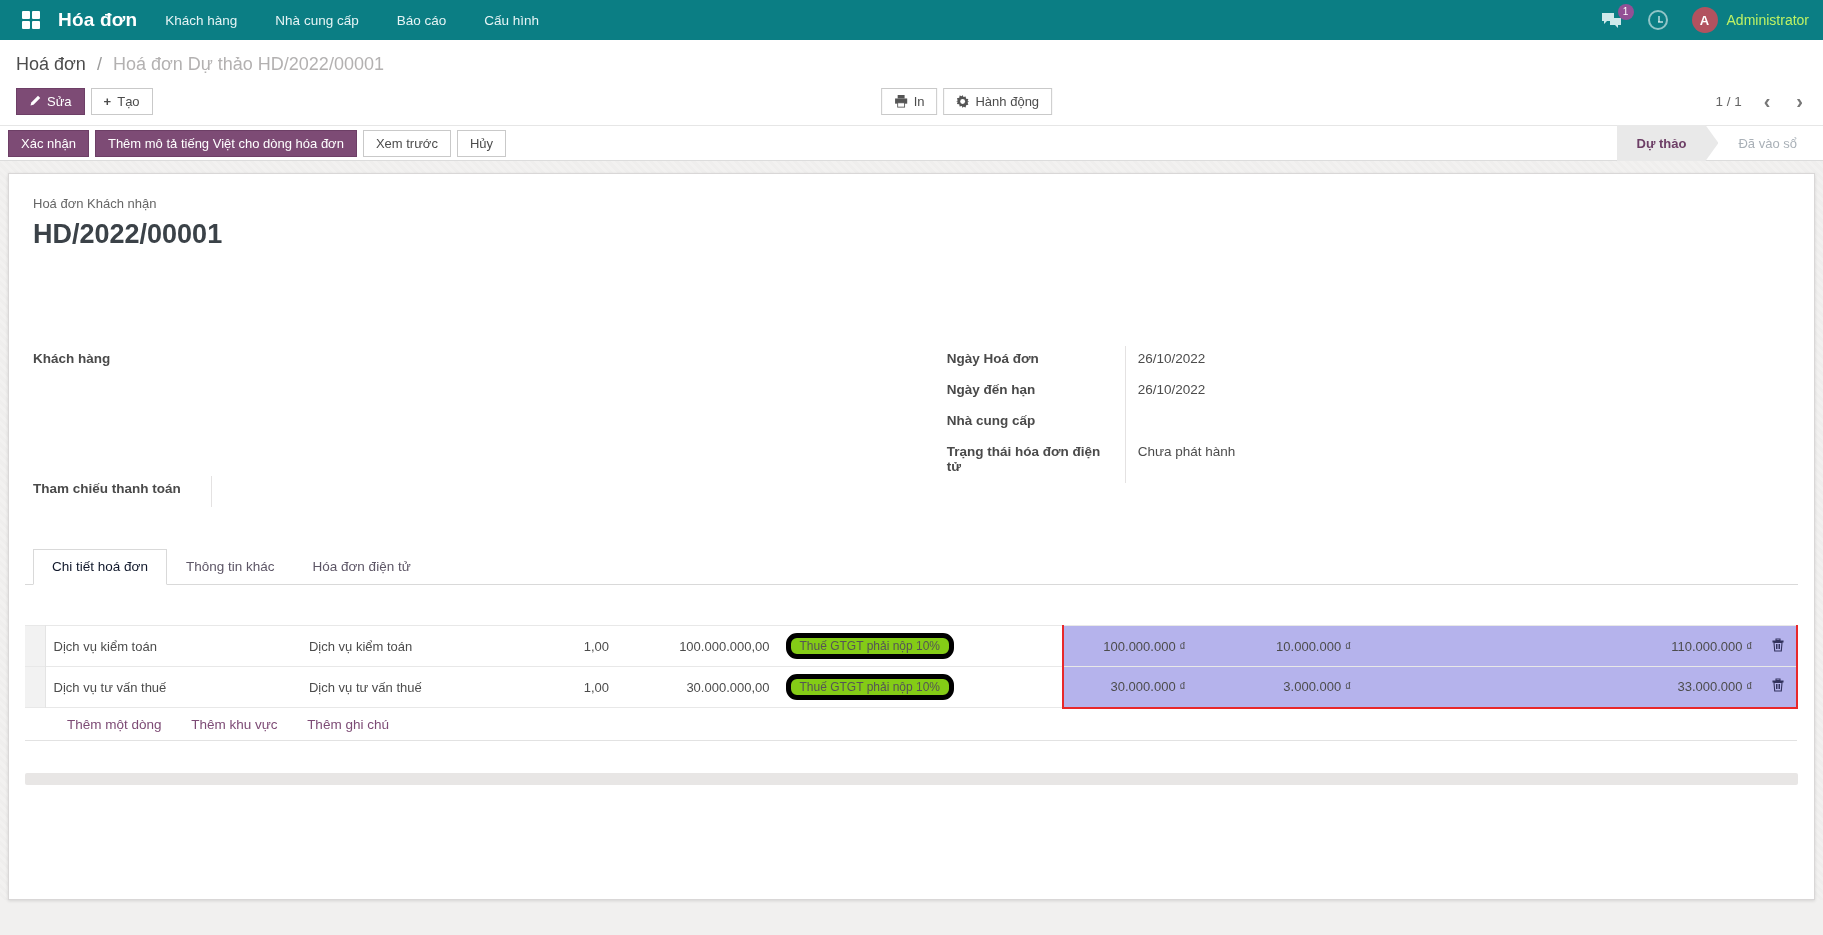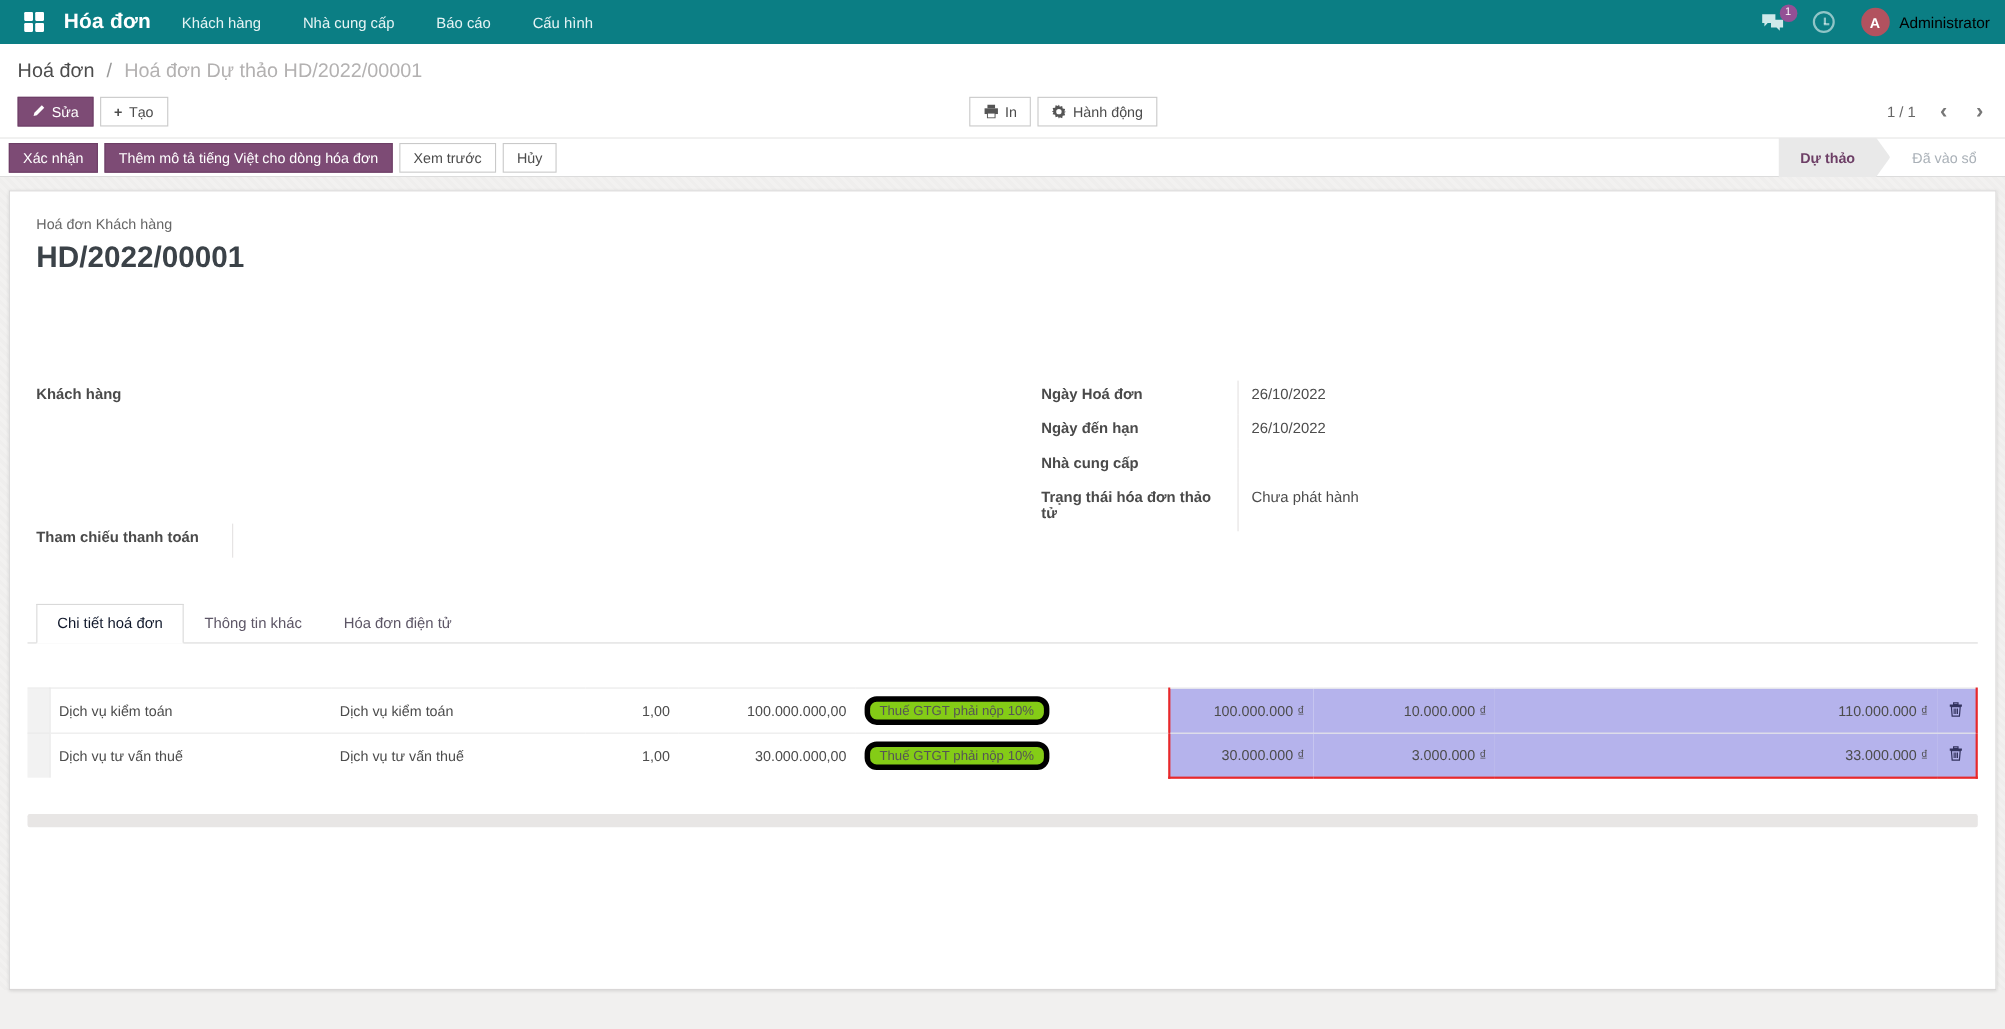--- a/index.html
+++ b/index.html
@@ -19,21 +19,21 @@
   .msg-wrap { position:relative; cursor:pointer; }
   .badge { position:absolute; top:-7px; right:-10px; background:#935095; color:#fff; font-size:10px;
     min-width:16px; height:16px; border-radius:8px; display:flex; align-items:center; justify-content:center; padding:0 4px;}
   .clock-ico { width:20px; height:20px; border:2px solid rgba(255,255,255,.55); border-radius:50%;
     position:relative; cursor:pointer; }
   .clock-ico:before { content:""; position:absolute; left:8px; top:4px; width:2px; height:6px; background:rgba(255,255,255,.55);}
   .clock-ico:after { content:""; position:absolute; left:8px; top:9px; width:5px; height:2px; background:rgba(255,255,255,.55);}
   .user { display:flex; align-items:center; gap:9px; cursor:pointer; }
   .avatar { width:26px; height:26px; border-radius:50%; background:#b2525f; color:#fff; font-size:13px;
     display:flex; align-items:center; justify-content:center; font-weight:700; }
-  .user-name { font-size:14px; color:#000000; }
+  .user-name { font-size:14px; color:#bef264; }
 
   
   .cpanel { background:#fff; padding:10px 16px 8px 16px; }
   .breadcrumb { font-size:18px; margin:4px 0 10px 0; }
   .bc-root { color:#4c4c4c; cursor:pointer; }
   .bc-sep { color:#9a9a9a; margin:0 6px; }
   .bc-cur { color:#b3b1b1; }
   .cp-row { display:flex; align-items:center; position:relative; height:32px; }
   .btn { display:inline-flex; align-items:center; gap:6px; border:1px solid #c9c9c9; background:#fff;
     color:#4c4c4c; font-size:13px; padding:5px 12px; cursor:pointer; border-radius:0; }
@@ -191,21 +191,21 @@
   <button class="sb-btn">Xem trước</button>
   <button class="sb-btn">Hủy</button>
   <div class="sb-states">
     <div class="step active">Dự thảo</div>
     <div class="step">Đã vào sổ</div>
   </div>
 </div>
 
 <div class="content-bg">
   <div class="sheet">
-    <div class="doc-type">Hoá đơn Khách hàng</div>
+    <div class="doc-type">Hoá đơn Khách nhận</div>
     <h1 class="doc-number">HD/2022/00001</h1>
 
     <div class="fields-row">
 
       <div class="fgroup">
         <div class="frow" style="min-height:130px;">
           <div class="flabel">Khách hàng</div>
         </div>
         <div class="frow">
           <div class="flabel">Tham chiếu thanh toán</div>
@@ -220,21 +220,21 @@
         </div>
         <div class="frow">
           <div class="flabel">Ngày đến hạn</div>
           <div class="fvalue">26/10/2022</div>
         </div>
         <div class="frow">
           <div class="flabel">Nhà cung cấp</div>
           <div class="fvalue"></div>
         </div>
         <div class="frow" style="min-height:44px;">
-          <div class="flabel" style="width:160px;">Trạng thái hóa đơn thảo tử</div>
+          <div class="flabel" style="width:160px;">Trạng thái hóa đơn điện tử</div>
           <div class="fvalue" style="margin-left:18px;">Chưa phát hành</div>
         </div>
       </div>
     </div>
 
     <div class="tabs">
       <div class="tab active">Chi tiết hoá đơn</div>
       <div class="tab">Thông tin khác</div>
       <div class="tab">Hóa đơn điện tử</div>
     </div>
@@ -281,20 +281,27 @@
           <td class="num hl r-left r-bottom">30.000.000 ₫</td>
           <td class="num hl r-bottom">3.000.000 ₫</td>
           <td class="num hl r-bottom">33.000.000 ₫</td>
           <td class="hl r-right r-bottom" style="text-align:center;">
             <span class="trash-btn"><svg width="12" height="14" viewBox="0 0 12 14">
                     <path d="M1 3h10v1H1zM4 1h4v1.5H4zM2 4.5h8L9.3 13H2.7z" fill="none" stroke="#33335e" stroke-width="1.1"></path>
                     <path d="M4.5 6v5M6 6v5M7.5 6v5" stroke="#33335e" stroke-width="1"></path>
                   </svg></span>
           </td>
         </tr>
+        <tr class="links-row">
+          <td colspan="10">
+            <span class="add-link">Thêm một dòng</span>
+            <span class="add-link">Thêm khu vực</span>
+            <span class="add-link">Thêm ghi chú</span>
+          </td>
+        </tr>
       </tbody>
         </table>
     </div>
 
     <div class="hscroll"></div>
 
   </div>
 </div>
 
 </body></html>

